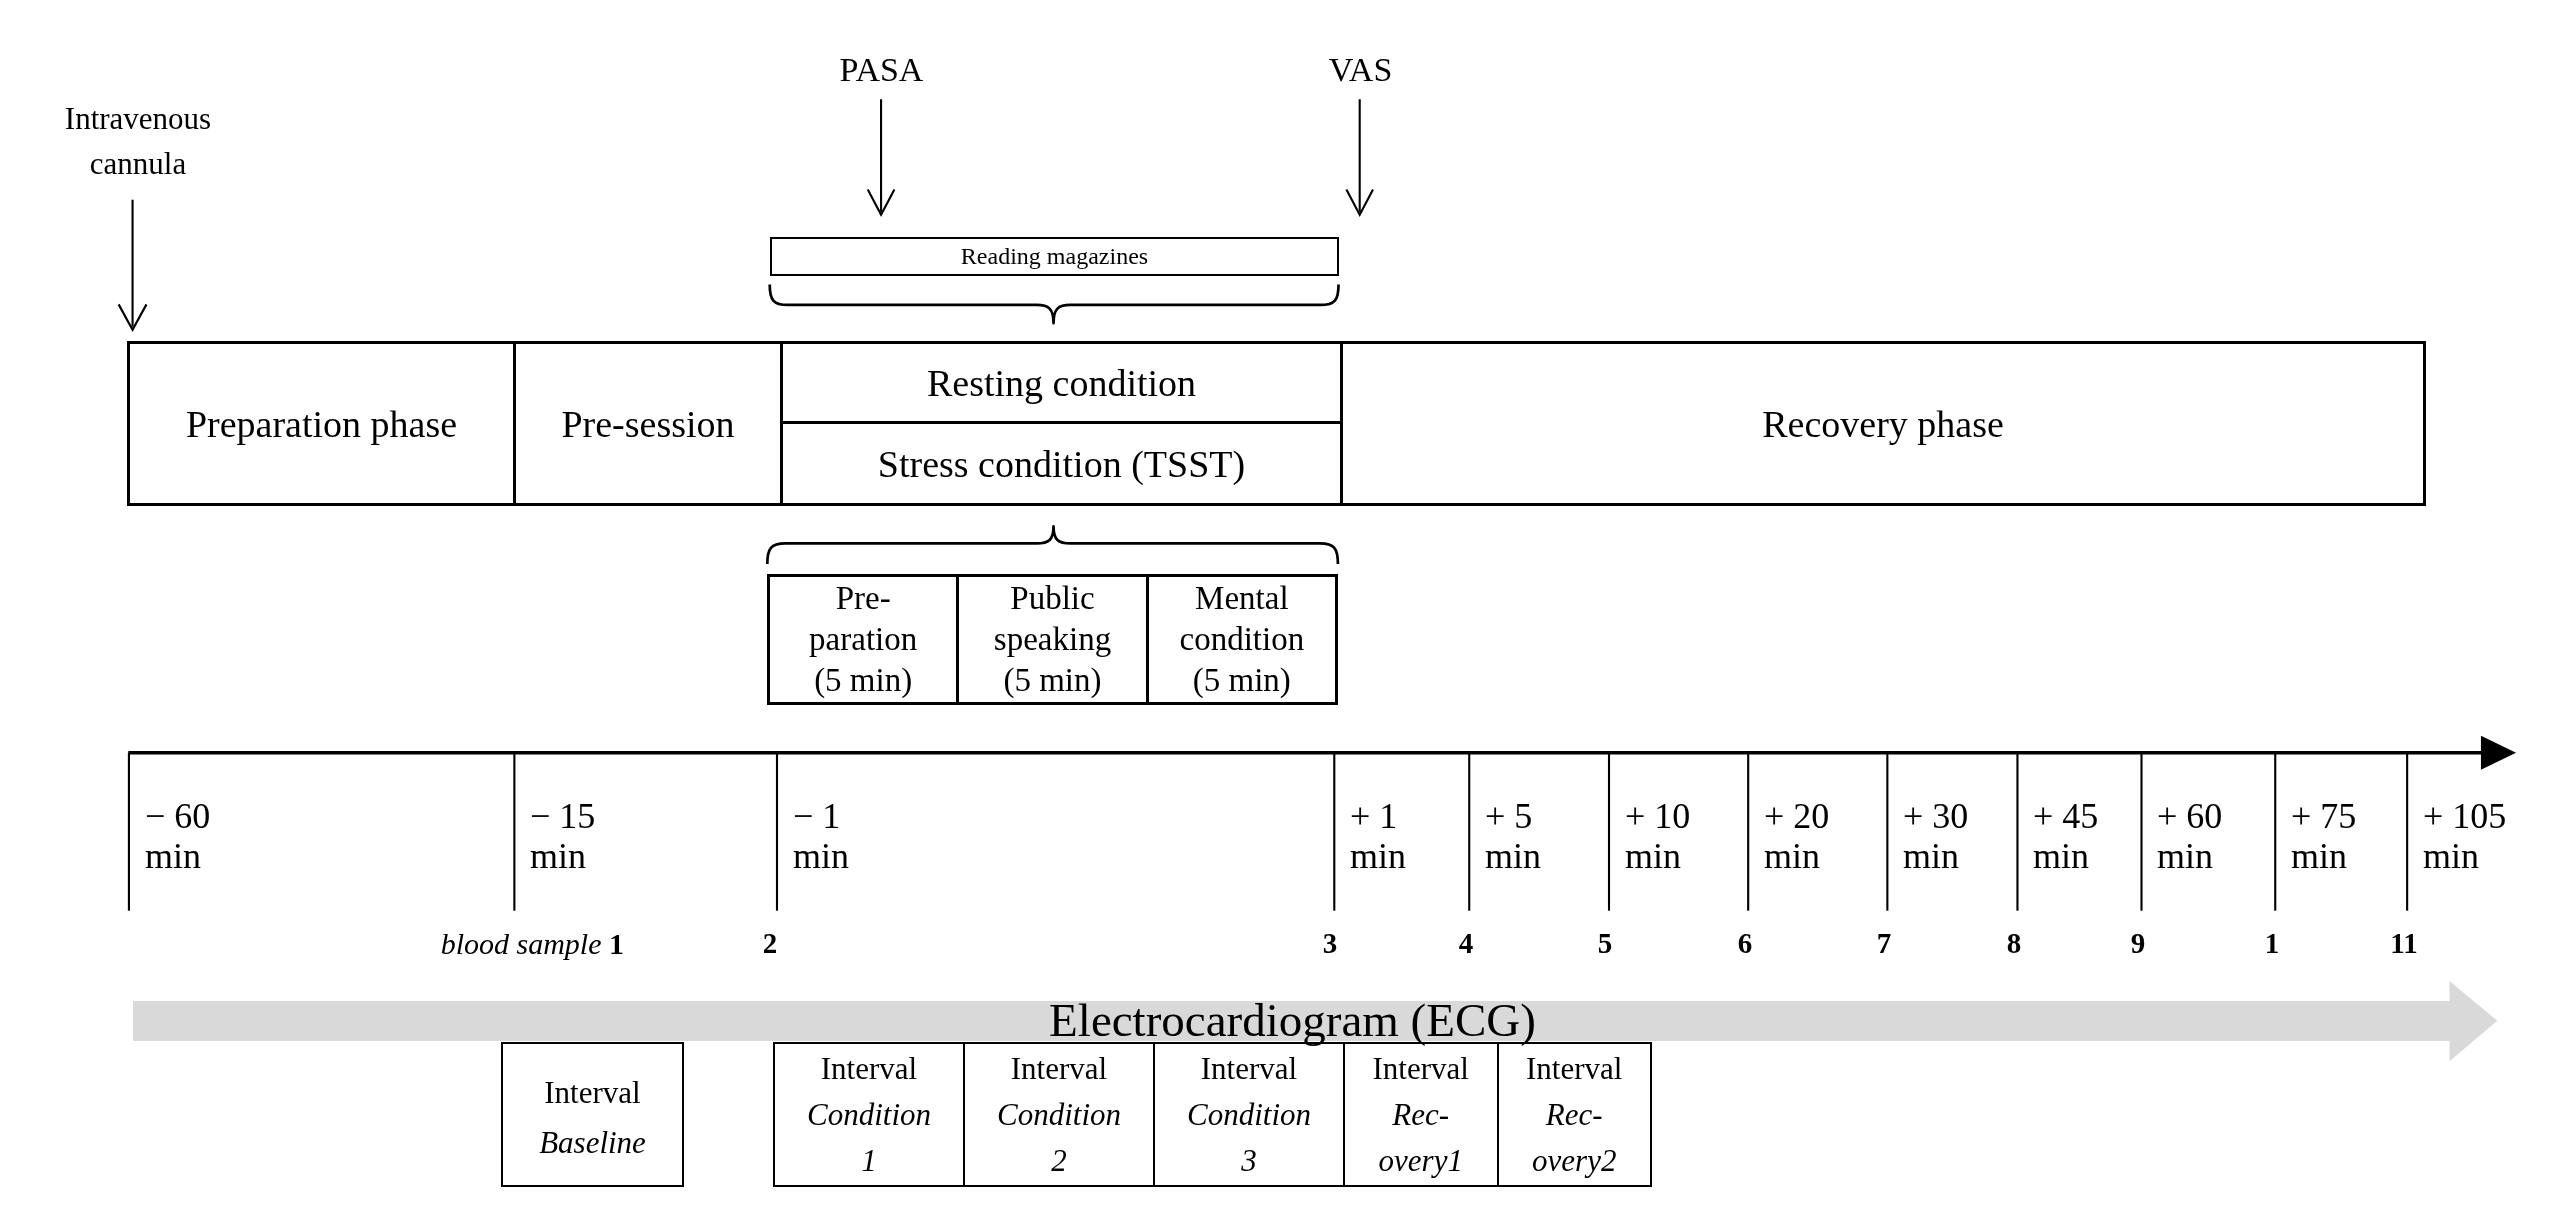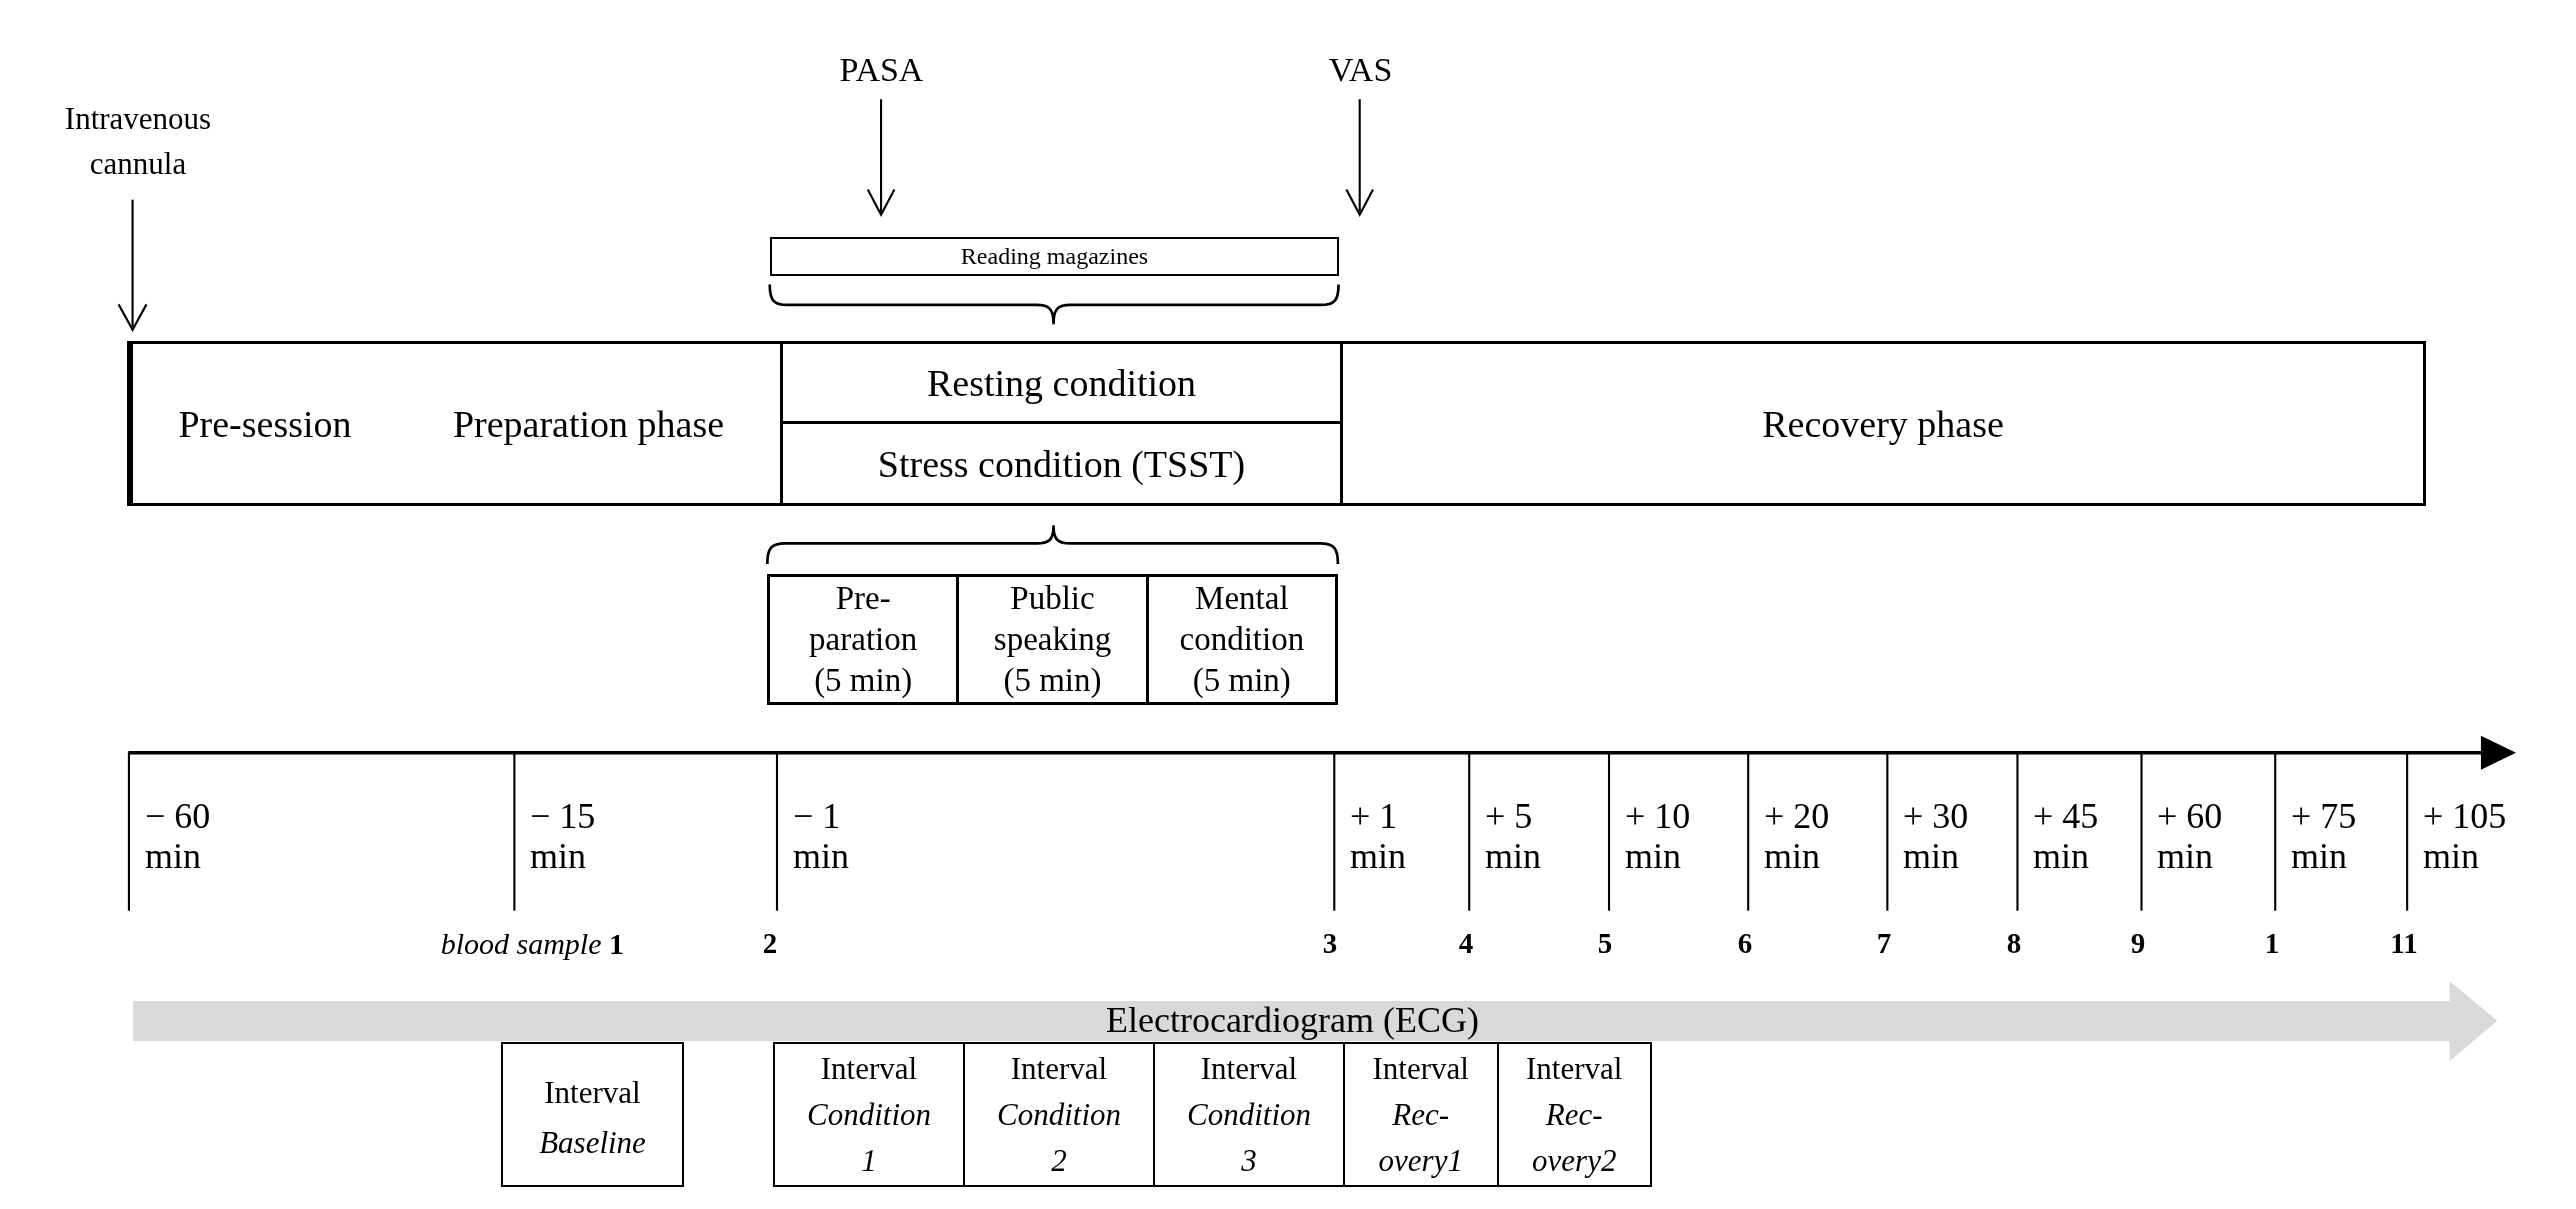--- a/index.html
+++ b/index.html
@@ -29,21 +29,21 @@
   .tsst-cell{flex:1;text-align:center;font-size:33px;line-height:41px;padding-top:1.2px;}
   .tsst-cell + .tsst-cell{border-left:3px solid #000;}
   
   .ticklab{top:796px;font-size:36px;line-height:40px;text-align:left;}
   .samplenum{top:927px;font-size:29px;font-weight:bold;transform:translateX(-50%);}
   .bloodsample{left:363px;top:927px;width:261px;text-align:right;font-size:30px;}
   .bloodsample .bs-label{font-style:italic;}
   .bloodsample .bs-num{font-weight:bold;font-style:normal;}
   
   .ecg-band{left:133px;top:1001px;width:2319px;height:40px;}
-  .ecg-text{left:133px;top:999px;width:2319px;text-align:center;font-size:36px;line-height:42px;}
+  .ecg-text{left:133px;top:999px;width:2319px;text-align:center;font-size:47px;line-height:42px;}
   
   .baseline-box{left:501px;top:1042px;width:183px;height:145px;border:2.4px solid #000;
                 text-align:center;font-size:31px;line-height:50px;padding-top:24px;}
   .interval-row{left:773px;top:1042px;width:879px;height:145px;border:2.4px solid #000;display:flex;}
   .int-cell{text-align:center;font-size:31px;line-height:46px;padding-top:2.4px;}
   .int-cell + .int-cell{border-left:2.4px solid #000;}
   .int-c{width:188px;}
   .int-r{flex:1;}
   .it{font-style:italic;}
 </style>
@@ -100,22 +100,22 @@
     <div>cannula</div>
   </div>
   <div class="abs pasa-label">PASA</div>
   <div class="abs vas-label">VAS</div>
 
   <div class="abs reading-box">
     <span>Reading magazines</span>
   </div>
 
   <div class="abs phase-row">
+    <div class="phase-cell cell-prep">Preparation phase</div>
     <div class="phase-cell cell-pre">Pre-session</div>
-    <div class="phase-cell cell-prep">Preparation phase</div>
     <div class="cell-reststress">
       <div class="cell-rest">Resting condition</div>
       <div class="cell-stress">Stress condition (TSST)</div>
     </div>
     <div class="phase-cell cell-recovery">Recovery phase</div>
   </div>
 
   <div class="abs tsst-row">
     <div class="tsst-cell">
       <div>Pre-</div>

